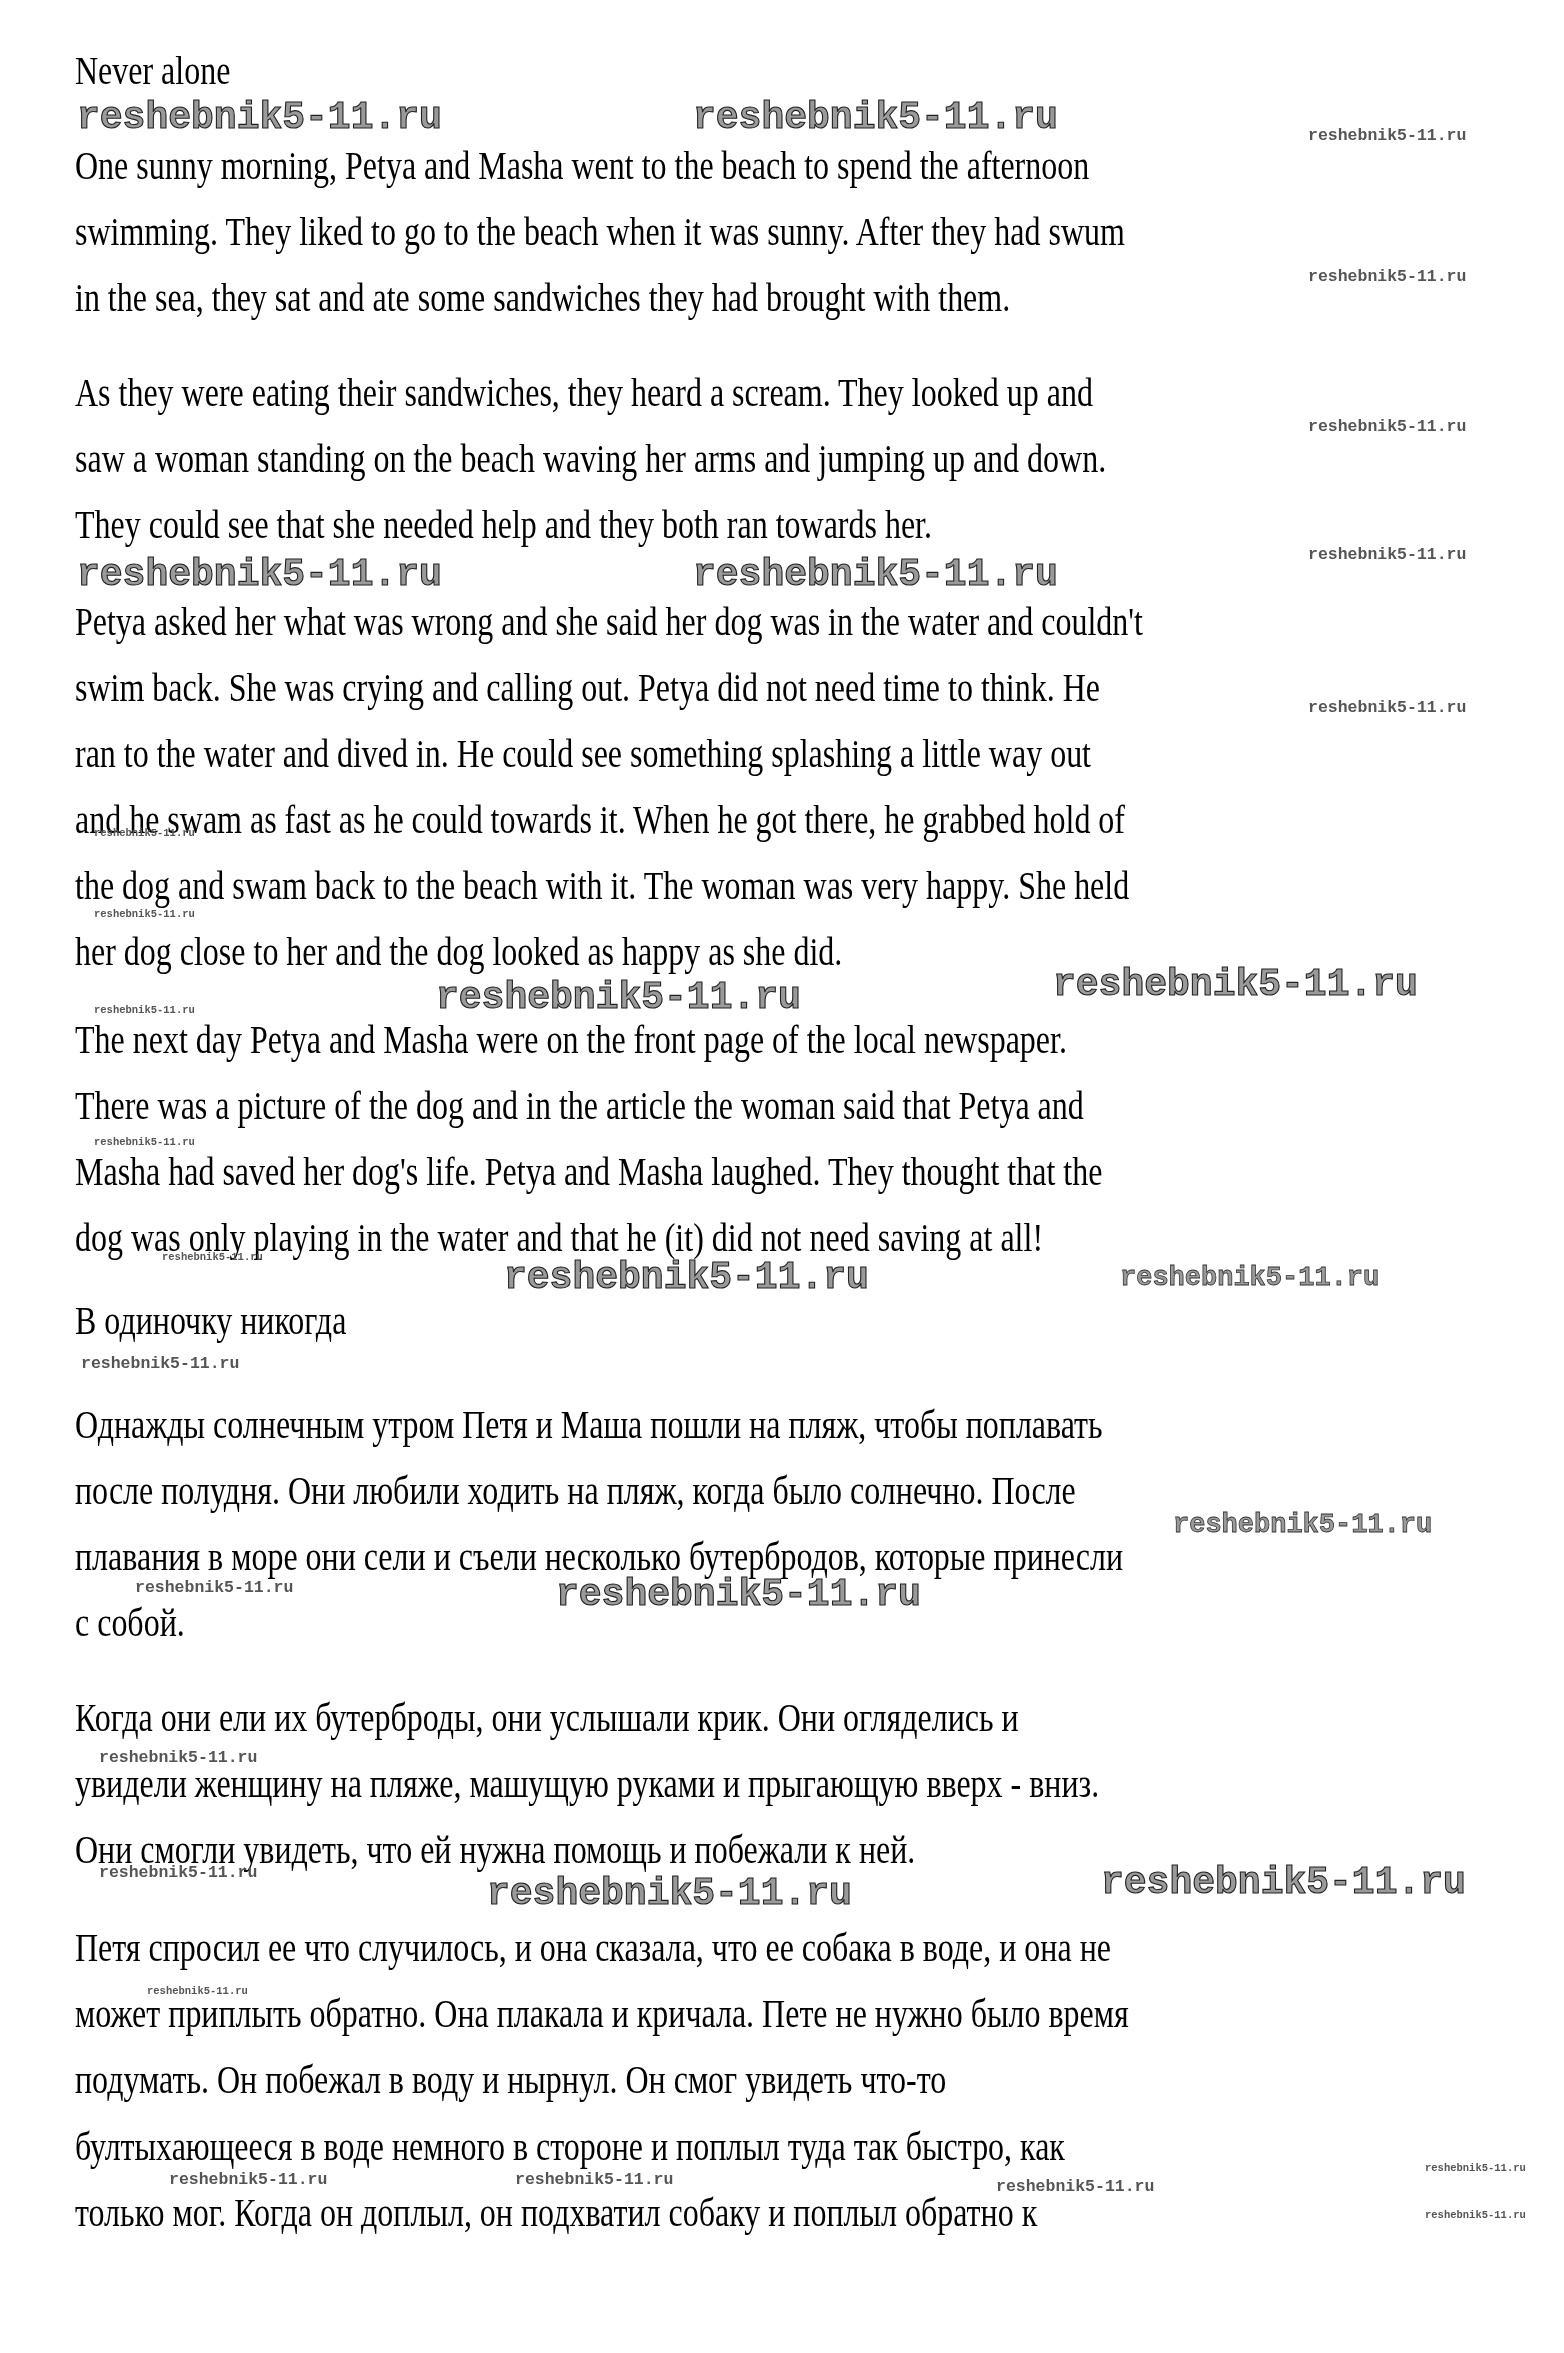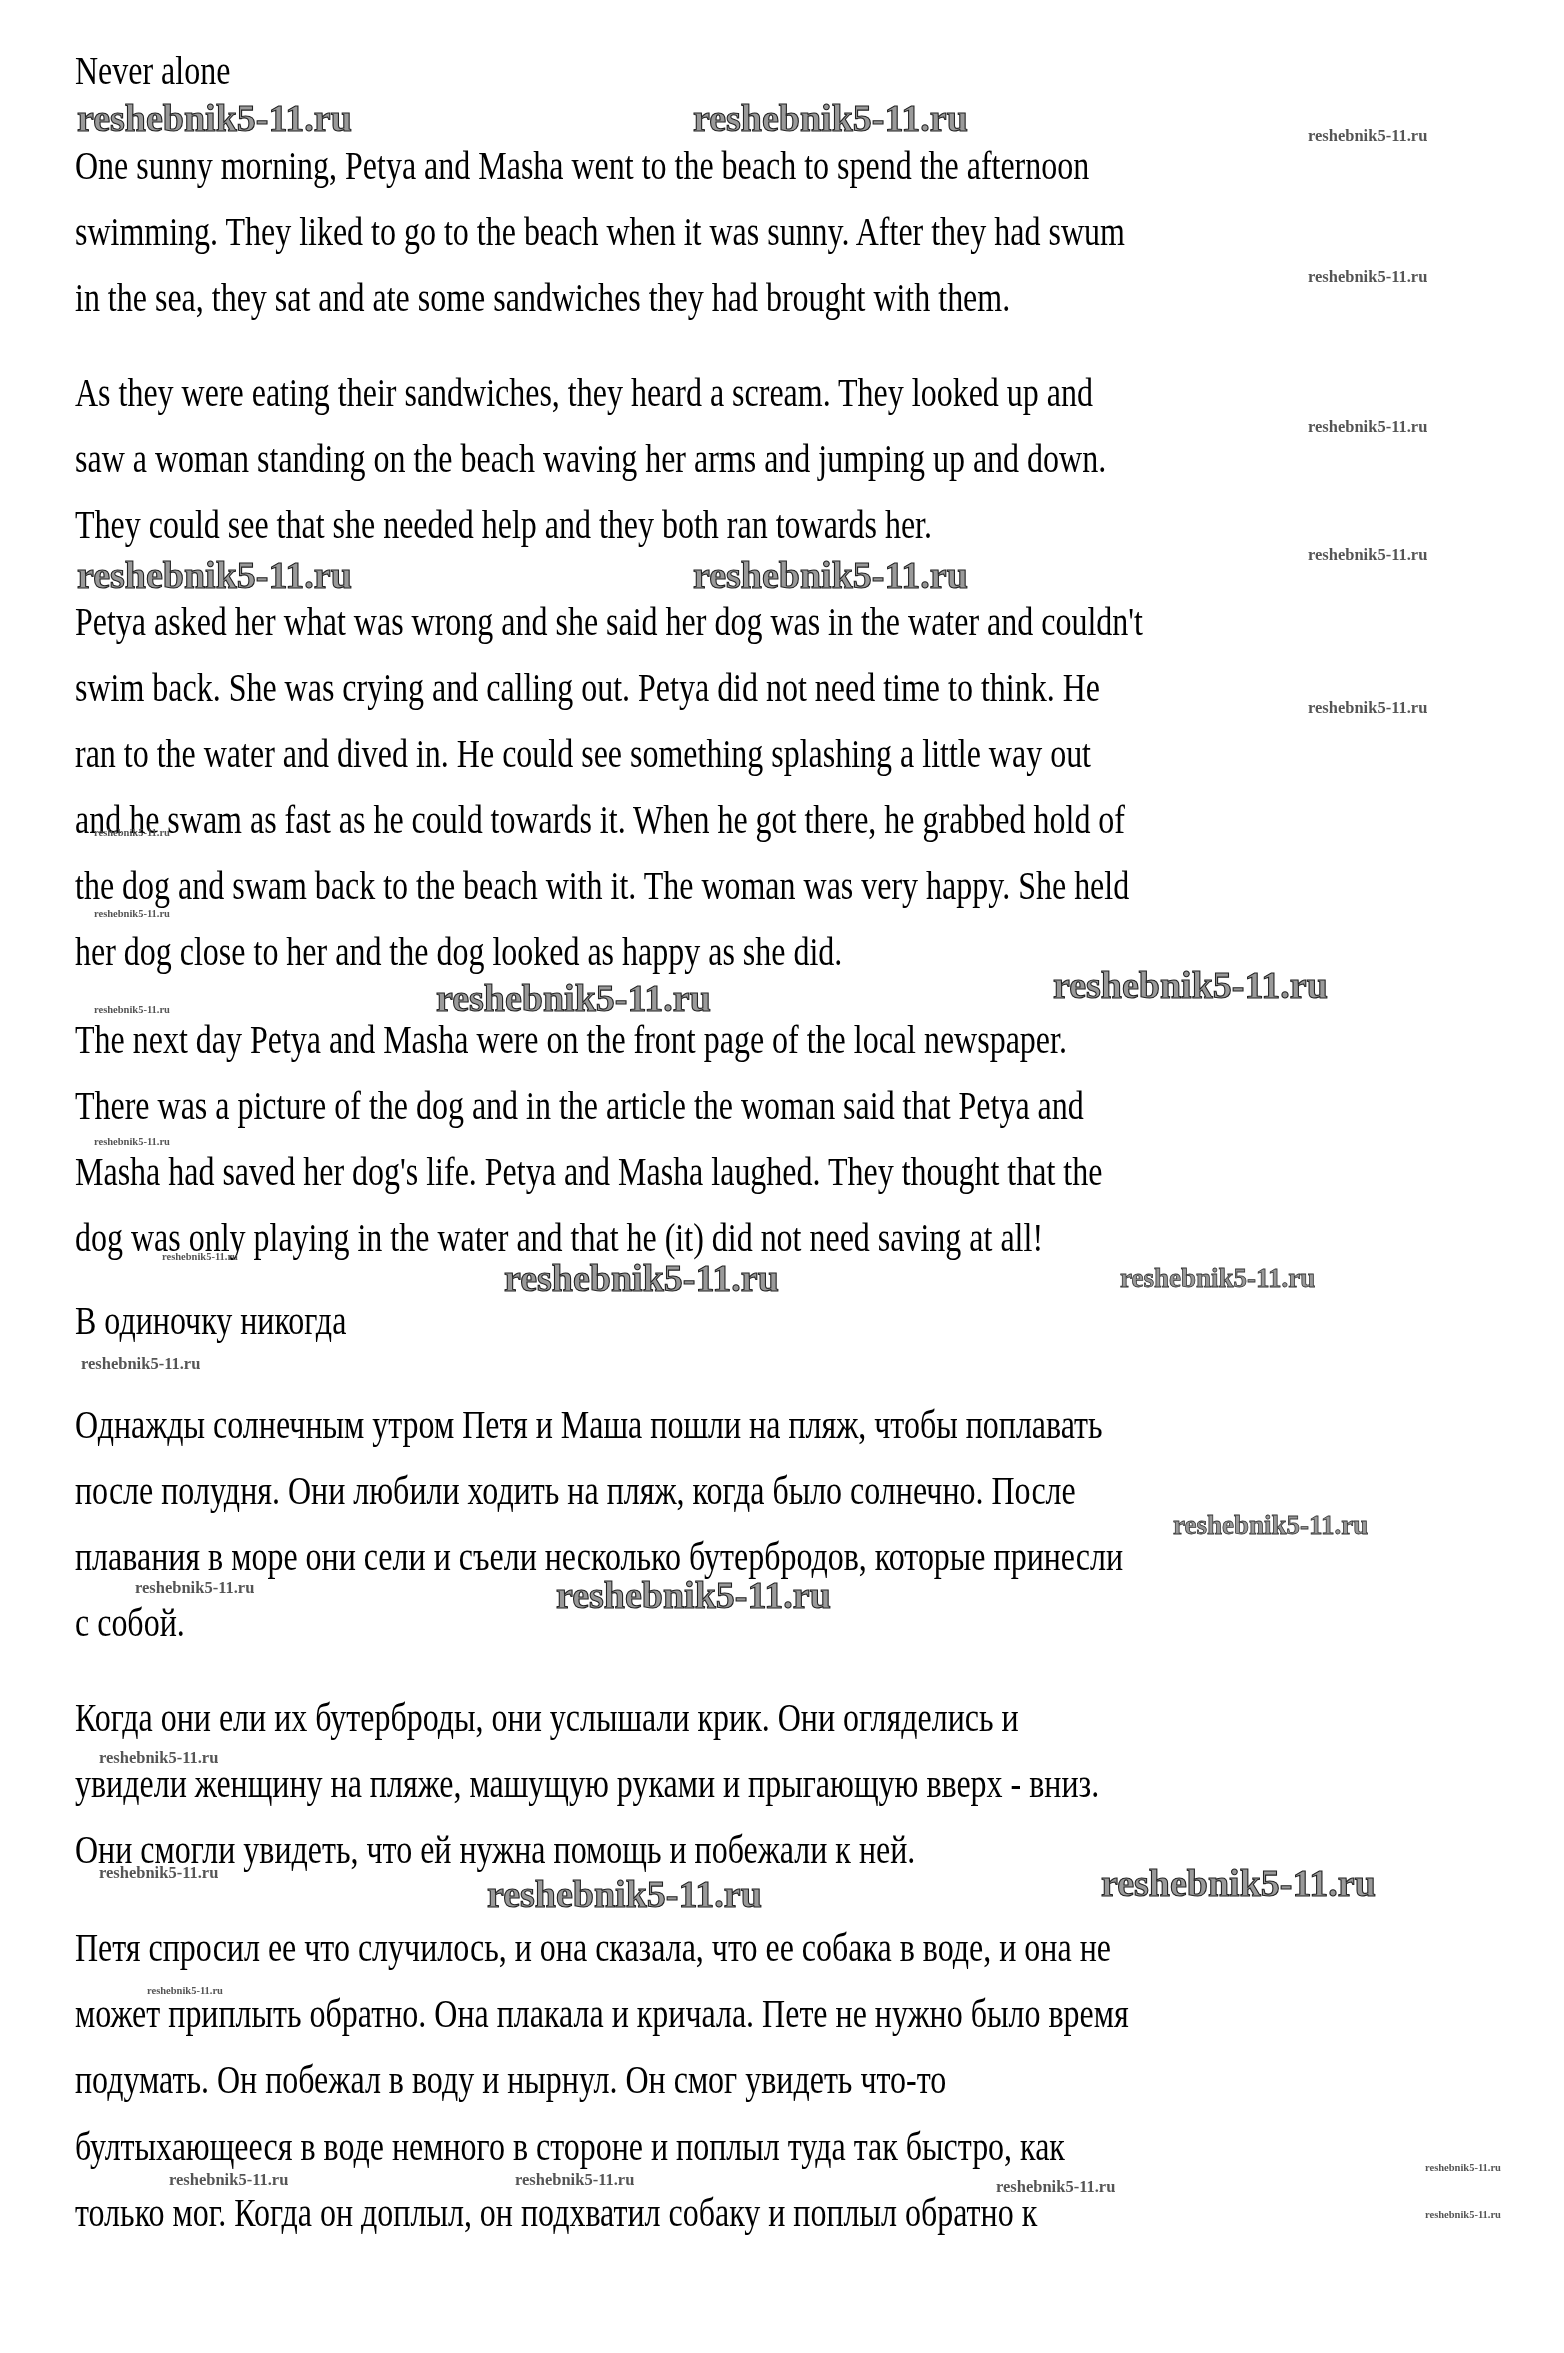--- a/index.html
+++ b/index.html
@@ -7,21 +7,21 @@
   .page { position: absolute; left: 0; top: 0; width: 1565px; height: 2354px; background: #fff; }
   .line {
     position: absolute; left: 75px;
     font-family: "Liberation Serif", serif;
     font-size: 39px; line-height: 45px; color: #000;
     white-space: nowrap;
     transform-origin: left top;
   }
   .wm {
     position: absolute;
-    font-family: Liberation Serif, serif;
+    font-family: Liberation Mono, monospace;
     font-weight: bold; color: #8a8a8a;
     white-space: nowrap;
     -webkit-text-stroke: 0.8px #333;
     letter-spacing: 0px;
   }
   .wm.big { font-size: 38px; color: #9a9a9a; -webkit-text-stroke: 1.1px #222; }
   .wm.mid { font-size: 27px; color: #9a9a9a; -webkit-text-stroke: 0.8px #333; }
   .wm.small { font-size: 16.5px; color: #555; -webkit-text-stroke: 0; font-weight: bold; }
   .wm.tiny { font-size: 10.5px; color: #555; -webkit-text-stroke: 0; font-weight: bold; }
 </style>

